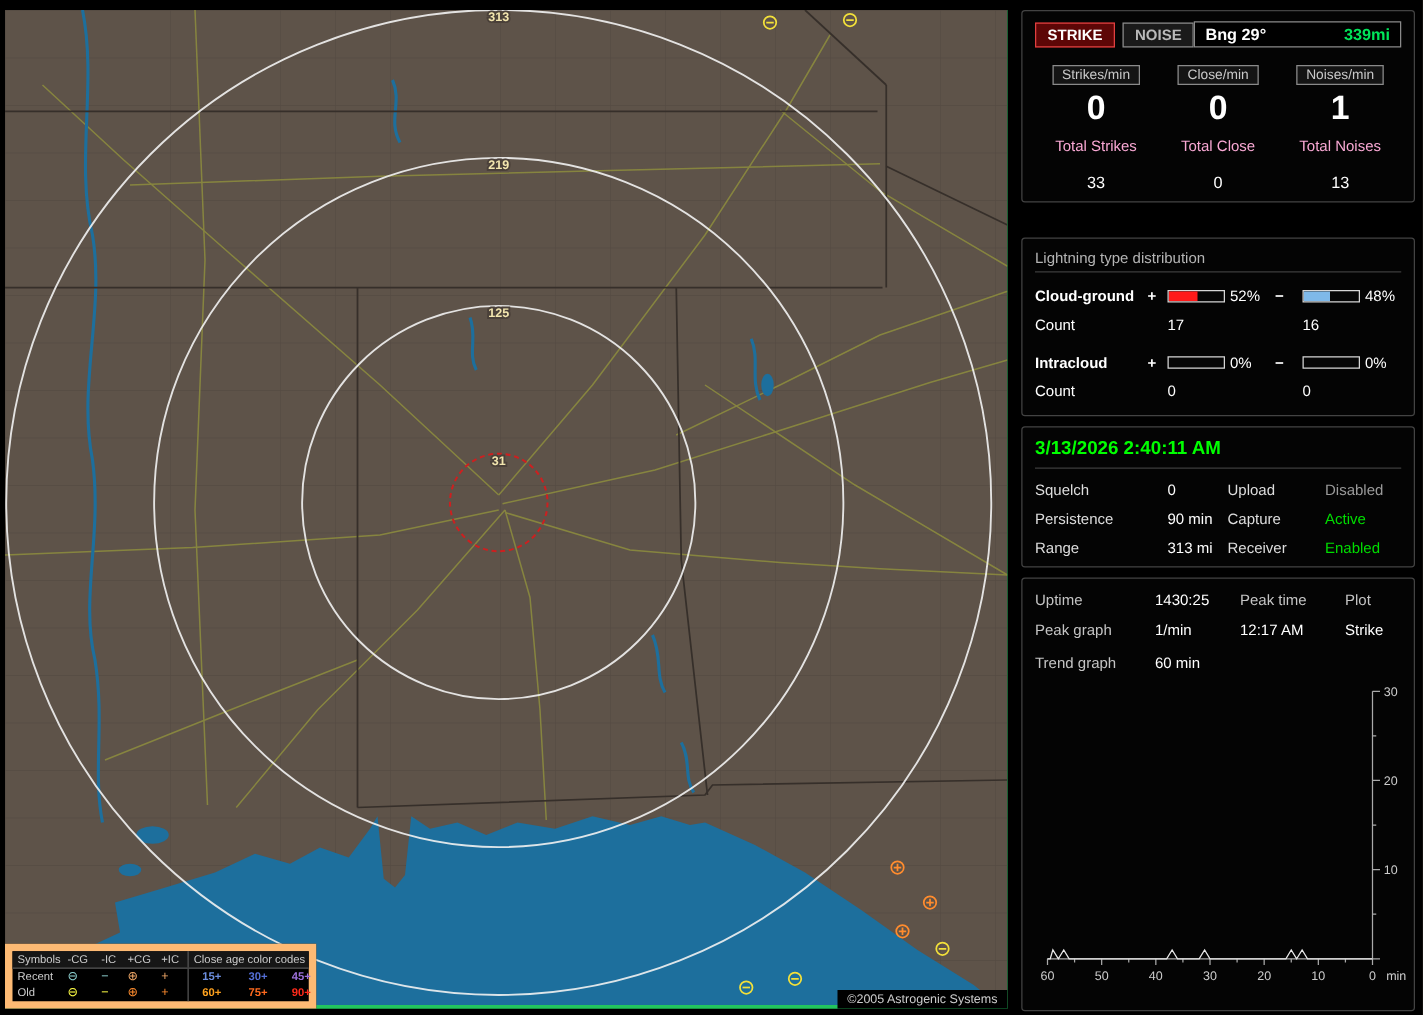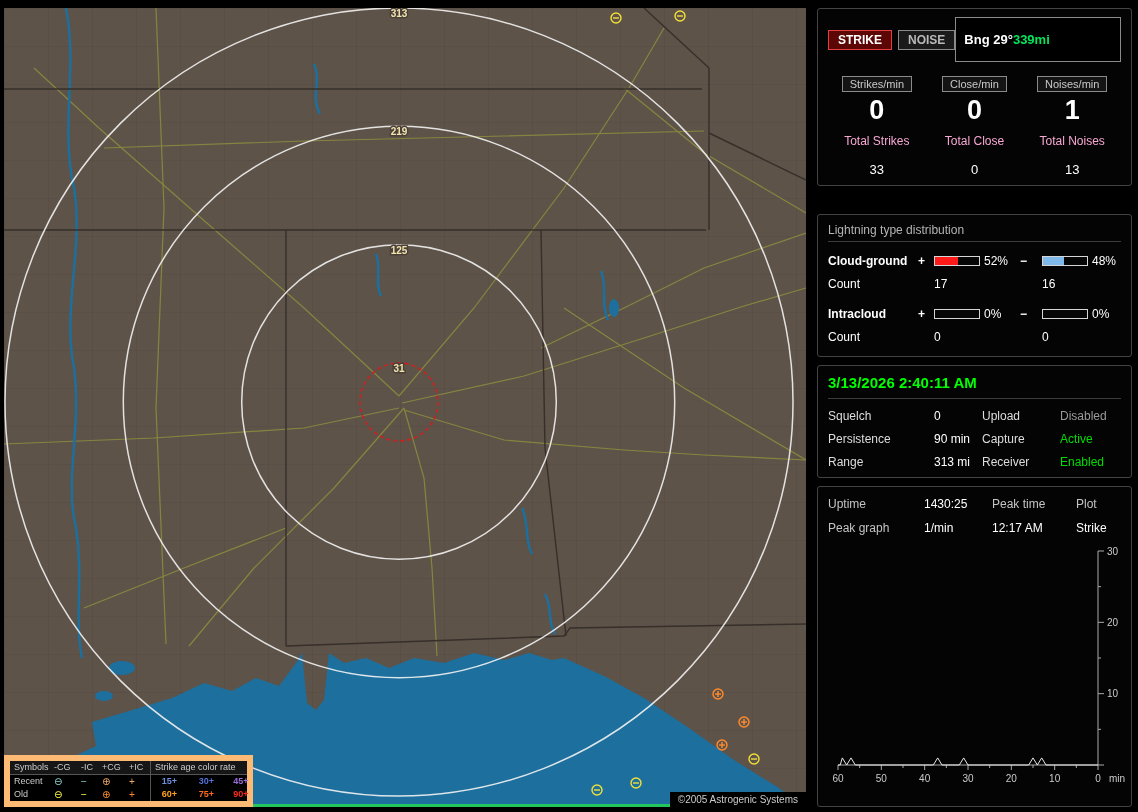--- a/index.html
+++ b/index.html
@@ -35,22 +35,22 @@
   .panel{border:1px solid #434343;border-radius:3px;background:#040404;padding:8px 10px}
   #panel-top{margin-bottom:28px}
   #panel-dist{margin-bottom:8px}
   #panel-status{margin-bottom:8px}
   #panel-stats{flex:1}
 
   .btn-row{display:flex;align-items:center}
   .btn{font-family:inherit;font-size:12px;font-weight:bold;padding:2px 9px;cursor:pointer}
   .btn.strike{color:#fff;background:#5d0606;border:1px solid #e04040;margin-right:6px}
   .btn.noise{color:#b9b9b9;background:#1a1a1a;border:1px solid #8a8a8a}
-  .bng-box{margin-left:auto;display:flex;width:175px;
-           border:1px solid #8a8a8a;background:#000;padding:14px 8px;font-weight:bold;font-size:13px}
+  .bng-box{margin-left:auto;display:flex;justify-content:space-between;width:175px;
+           border:1px solid #8a8a8a;background:#000;padding:2px 8px;font-weight:bold;font-size:13px}
   .bng-box .bng{color:#fff}
   .bng-box .dist{color:#00e55a}
 
   .counters{display:grid;grid-template-columns:1fr 1fr 1fr;margin-top:14px;text-align:center}
   .chip{display:inline-block;border:1px solid #8a8a8a;background:#141414;color:#c9c9c9;
         font-size:11px;padding:1px 7px}
   .rate{font-size:27px;font-weight:bold;color:#fff;margin-top:3px}
   .tlabel{font-size:12px;color:#f9a8d4;margin-top:8px}
   .tval{font-size:13px;color:#fff;margin-top:14px}
 
@@ -193,21 +193,21 @@
         </g>
     </svg>
 
     <div id="map-legend">
       <div class="lg-row lg-head">
         <span class="lg-c1">Symbols</span>
         <span class="lg-c">-CG</span>
         <span class="lg-c">-IC</span>
         <span class="lg-c">+CG</span>
         <span class="lg-c">+IC</span>
-        <span class="lg-age-title">Strike age color rate</span>
+        <span class="lg-age-title">Close age color codes</span>
       </div>
       <div class="lg-row">
         <span class="lg-c1">Recent</span>
         <span class="lg-c lg-sym" style="color: rgb(143, 210, 210);">⊖</span>
         <span class="lg-c lg-sym" style="color: rgb(143, 210, 210);">−</span>
         <span class="lg-c lg-sym" style="color: rgb(240, 168, 104);">⊕</span>
         <span class="lg-c lg-sym" style="color: rgb(240, 168, 104);">+</span>
         <span class="lg-age lg-div" style="color: rgb(109, 143, 224);">15+</span>
         <span class="lg-age" style="color: rgb(85, 112, 216);">30+</span>
         <span class="lg-age" style="color: rgb(155, 111, 216);">45+</span>
@@ -334,20 +334,24 @@
       <div class="stats-grid">
         <span class="glabel">Uptime</span>
         <span class="white">1430:25</span>
         <span class="glabel">Peak time</span>
         <span class="glabel">Plot</span>
 
         <span class="glabel">Peak graph</span>
         <span class="white">1/min</span>
         <span class="white">12:17 AM</span>
         <span class="white">Strike</span>
+      </div>
+      <div class="trend-row">
+        <span class="glabel">Trend graph</span>
+        <span class="white">60 min</span>
       </div>
       <svg id="trend-svg" width="300" height="250">
         <g id="trend-plot">
             <line x1="10" y1="220" x2="270" y2="220" class="axis"></line>
             <line x1="270" y1="6" x2="270" y2="220" class="axis"></line>
             <line x1="270" y1="220" x2="270" y2="225" class="axis"></line>
             <line x1="248.33333333333331" y1="220" x2="248.33333333333331" y2="223" class="axis"></line>
             <line x1="226.66666666666666" y1="220" x2="226.66666666666666" y2="225" class="axis"></line>
             <line x1="205" y1="220" x2="205" y2="223" class="axis"></line>
             <line x1="183.33333333333331" y1="220" x2="183.33333333333331" y2="225" class="axis"></line>

